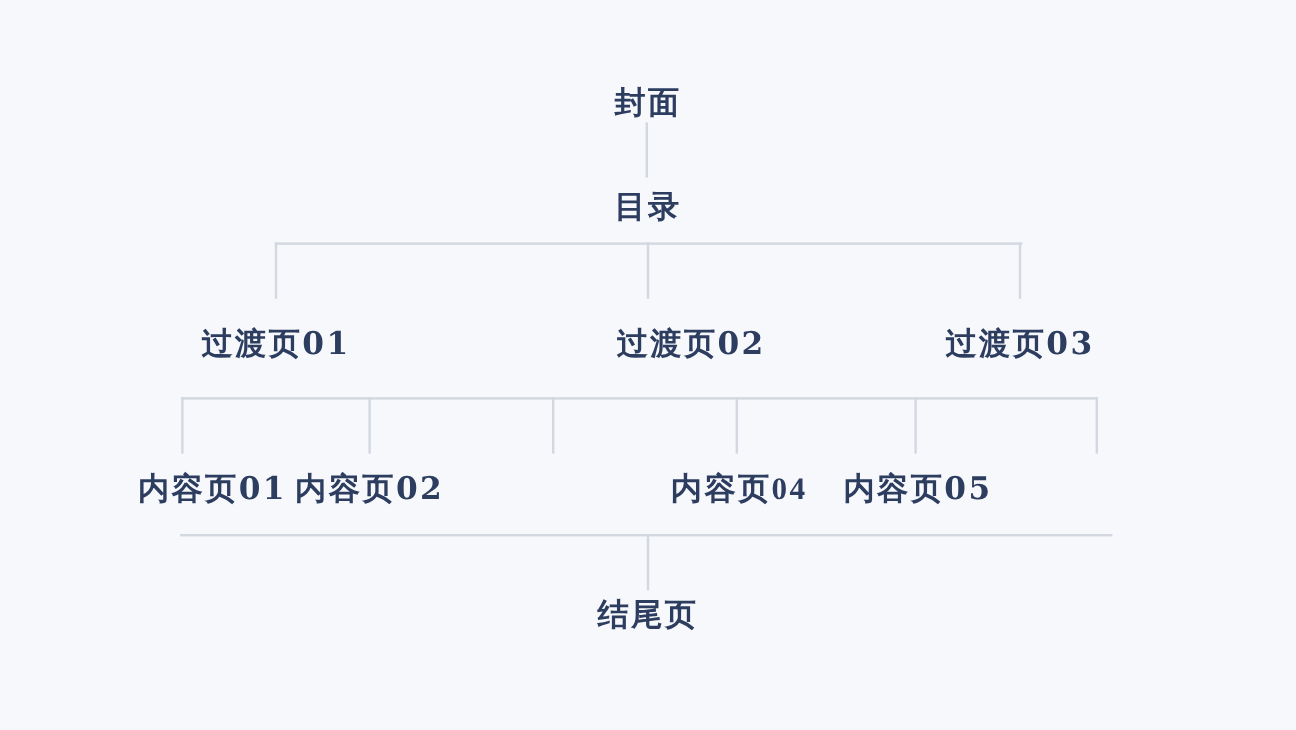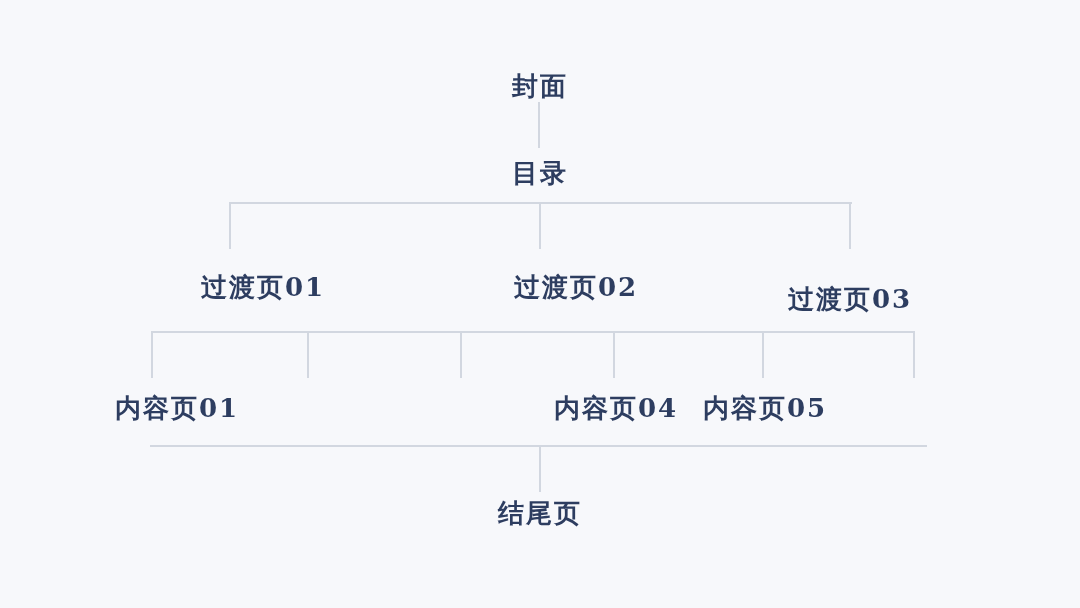--- a/index.html
+++ b/index.html
@@ -41,34 +41,35 @@
 
   <div class="line v" style="left:538px; top:102px; height:46px;"></div>
 
   <div class="node" style="left:540px; top:173px;">目录</div>
 
   <div class="line h" style="left:229px; top:202px; width:623px;"></div>
   <div class="line v" style="left:229px; top:202px; height:47px;"></div>
   <div class="line v" style="left:539px; top:202px; height:47px;"></div>
   <div class="line v" style="left:849px; top:202px; height:47px;"></div>
 
-  <div class="node" style="left:230px; top:287px;margin-left:33px;">过渡页01</div>
+  <div class="node" style="left:230px; top:287px;">过渡页01</div>
   <div class="node" style="left:540px; top:287px;margin-left:36px;">过渡页02</div>
-  <div class="node" style="left:850px; top:287px;margin-top:12px;">过渡页03</div>
+  <div class="node" style="left:850px; top:287px;">过渡页03</div>
 
   <div class="line h" style="left:151px; top:331px; width:764px;"></div>
   <div class="line v" style="left:151px; top:331px; height:47px;"></div>
   <div class="line v" style="left:307px; top:331px; height:47px;"></div>
   <div class="line v" style="left:460px; top:331px; height:47px;"></div>
   <div class="line v" style="left:613px; top:331px; height:47px;"></div>
   <div class="line v" style="left:762px; top:331px; height:47px;"></div>
   <div class="line v" style="left:913px; top:331px; height:47px;"></div>
 
   <div class="node" style="left:153px; top:408px;margin-left:24px;">内容页01</div>
-  <div class="node" style="left:616px; top:408px;">内容页04</div>
+  <div class="node" style="left:308px; top:408px;">内容页02</div>
+  <div class="node" style="left:616px; top:408px;font-family:Liberation Serif, serif;">内容页04</div>
   <div class="node" style="left:765px; top:408px;">内容页05</div>
 
   <div class="line h" style="left:150px; top:445px; width:777px;"></div>
   <div class="line v" style="left:539px; top:445px; height:47px;"></div>
 
   <div class="node" style="left:540px; top:513px;">结尾页</div>
 
 </div>
 
 </body></html>

